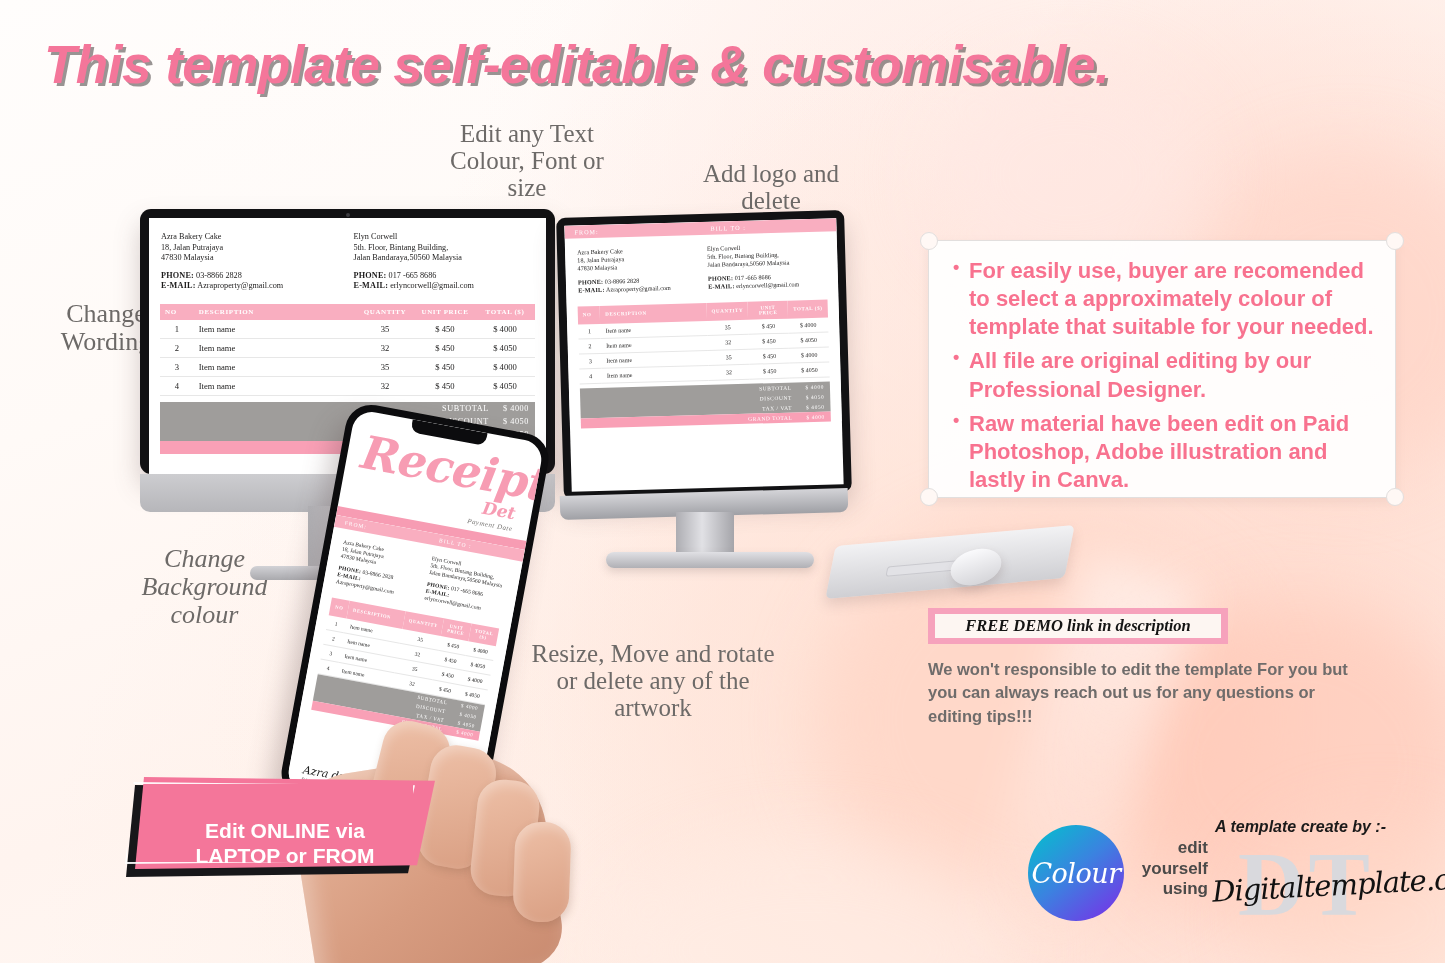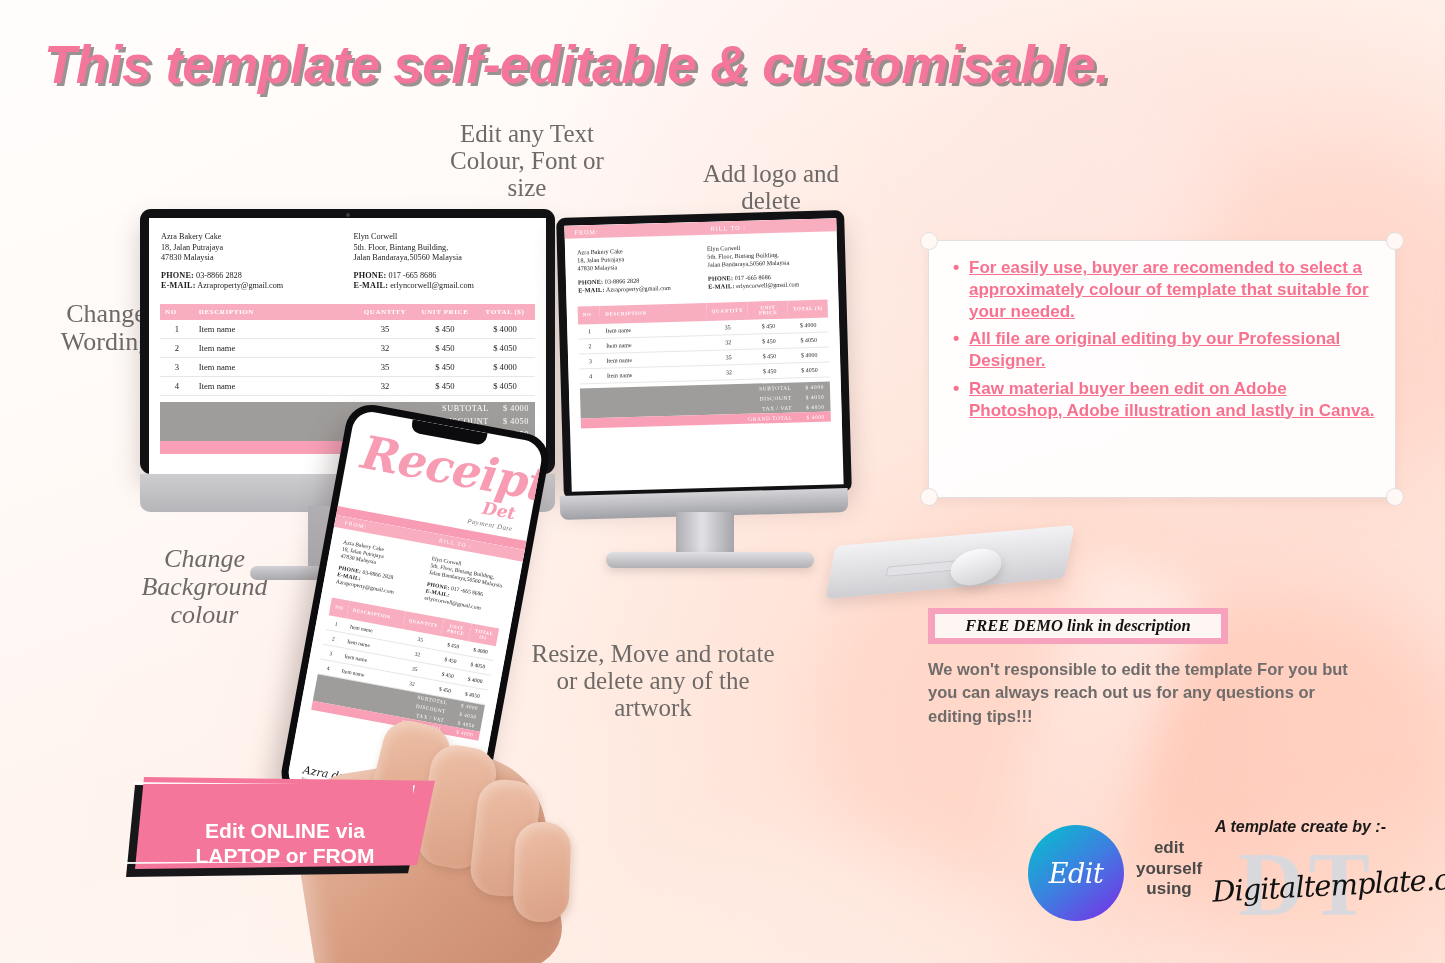--- a/index.html
+++ b/index.html
@@ -169,22 +169,22 @@
     box-shadow: 0 3px 7px rgba(120,90,95,0.22);
   }
   .bullet-card {
     position: absolute; left: 928px; top: 240px; width: 468px; height: 258px;
     background: rgba(255,255,255,0.93); border: 1px solid #e2dfde;
     box-shadow: 0 4px 10px rgba(140,110,110,0.1);
   }
   .bullet-card .notch-c { position: absolute; width: 18px; height: 18px; border: 1px solid #e2dfde;
                           background: #fff8f5; border-radius: 50%; }
   .bullet-card ul { list-style: none; margin: 0; padding: 16px 14px 0 24px; }
-  .bullet-card li { position: relative; color: #f8728f; font-size: 17px; font-weight: bold;
-                    line-height: 1.28; margin-bottom: 6px; padding-left: 16px; text-decoration: underline; }
+  .bullet-card li { position: relative; color: #f8728f; font-size: 22px; font-weight: bold;
+                    line-height: 1.28; margin-bottom: 6px; padding-left: 16px; }
   .bullet-card li::before { content: "\2022"; position: absolute; left: 0; top: -1px; font-size: 18px; }
 
   .demo-box { position: absolute; left: 928px; top: 608px; width: 300px; height: 36px;
               background: #f6a2bc; display: flex; align-items: center; }
   .demo-inner { background: #fdf6f2; width: calc(100% - 14px); margin: 0 auto; height: 24px;
                 display: flex; align-items: center; justify-content: center;
                 font-family: "Liberation Serif", serif; font-weight: bold; font-style: italic;
                 font-size: 16.5px; color: #141414; }
   .disclaimer { position: absolute; left: 928px; top: 658px; width: 430px;
                 color: #6f6c6b; font-size: 16.5px; font-weight: bold; line-height: 1.42; }
@@ -201,21 +201,21 @@
                  border: 2px solid rgba(255,255,255,0.92);
                  clip-path: polygon(3% 0%, 100% 4%, 94% 96%, 0% 100%); pointer-events: none; }
   .banner-txt { color: #fff; font-size: 21px; font-weight: bold; text-align: center; line-height: 1.18; }
 
   
   .canva-circle { position: absolute; left: 1028px; top: 825px; width: 96px; height: 96px;
                   border-radius: 50%; background: linear-gradient(140deg,#00c4cc 0%, #3b82e0 48%, #7d2ae8 100%);
                   display: flex; align-items: center; justify-content: center; }
   .canva-word { font-family: "DejaVu Serif", serif; font-style: italic; color: #fff;
                 font-size: 27px; letter-spacing: -0.5px; }
-  .edit-using { position: absolute; left: 1130px; top: 838px; width: 78px; text-align: center;
+  .edit-using { position: absolute; left: 1130px; top: 838px; width: 78px; text-align: right;
                 color: #4b4a49; font-size: 17px; font-weight: bold; line-height: 1.22; }
   .by-line { position: absolute; left: 1215px; top: 818px; color: #1b1a1a; font-size: 16px;
              font-weight: bold; font-style: italic; }
   .dt-mark { position: absolute; left: 1238px; top: 838px; font-family: "Liberation Serif", serif;
              color: #d9d9dd; font-size: 92px; font-weight: bold; letter-spacing: 4px; line-height: 1; }
   .dt-script { position: absolute; left: 1212px; top: 868px; font-family: "DejaVu Serif", serif;
                font-style: italic; color: #111; font-size: 29px; letter-spacing: -1px;
                transform: rotate(-3deg); }
 </style>
 </head>
@@ -542,40 +542,40 @@
   </div>
 
   <div class="bullet-card">
     <div class="notch-c" style="left:-9px; top:-9px;"></div>
     <div class="notch-c" style="right:-9px; top:-9px;"></div>
     <div class="notch-c" style="left:-9px; bottom:-9px;"></div>
     <div class="notch-c" style="right:-9px; bottom:-9px;"></div>
     <ul>
       <li>For easily use, buyer are recomended to select a approximately colour of template that suitable for your needed.</li>
       <li>All file are original editing by our Professional Designer.</li>
-      <li>Raw material buyer been edit on Adobe Photoshop, Adobe illustration and lastly in Canva.</li>
+      <li>Raw material have been edit on Paid Photoshop, Adobe illustration and lastly in Canva.</li>
     </ul>
   </div>
 
   <div class="demo-box">
     <div class="demo-inner">FREE DEMO link in description</div>
   </div>
   <div class="disclaimer">We won't responsible to edit the template For you but you can always reach out us for any questions or editing tips!!!</div>
 
   <div class="banner-wrap">
     <div class="banner-shadow"></div>
     <div class="banner">
       <div class="banner-txt">
         <div>Edit ONLINE via</div>
         <div>LAPTOP or FROM</div>
       </div>
     </div>
     <div class="banner-line"></div>
   </div>
 
   <div class="canva-circle">
-    <span class="canva-word">Edit</span>
+    <span class="canva-word">Colour</span>
   </div>
   <div class="edit-using">edit yourself using</div>
   <div class="by-line">A template create by :-</div>
   <div class="dt-mark">DT</div>
   <div class="dt-script">Digitaltemplate.co</div>
 </div>
 
 </body></html>

